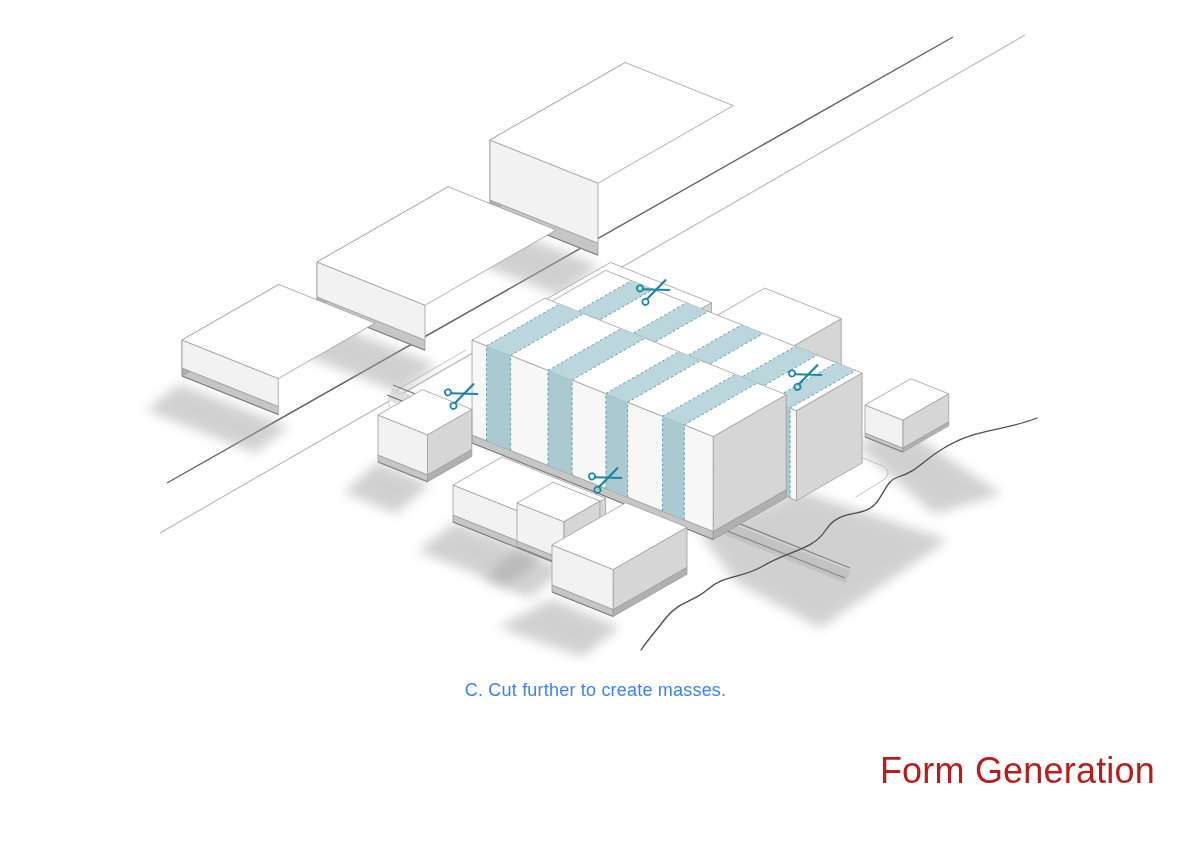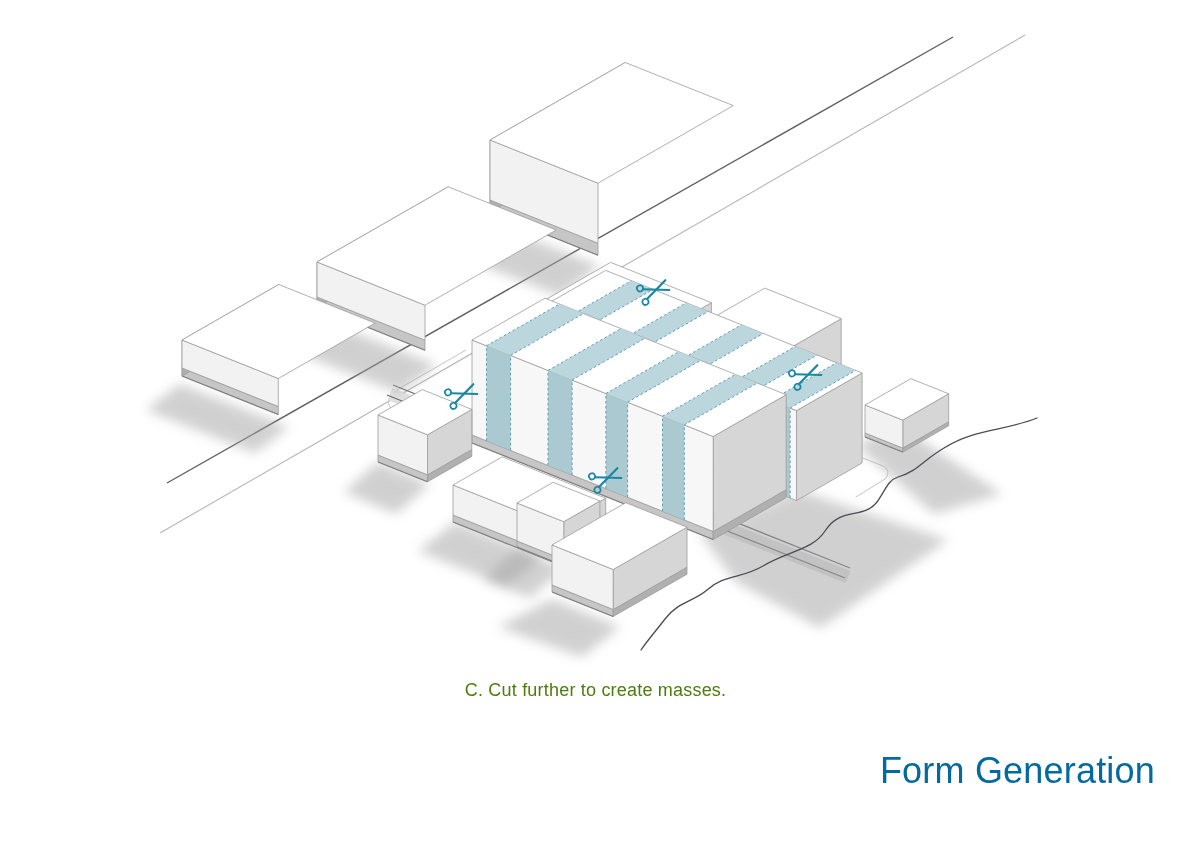--- a/index.html
+++ b/index.html
@@ -1,23 +1,23 @@
 <!DOCTYPE html>
 <html><head>
 <meta charset="utf-8">
 <style>
   html,body{margin:0;padding:0;background:#ffffff;}
   body{font-family:"Liberation Sans",sans-serif;}
   .page{position:relative;width:1191px;height:842px;background:#ffffff;overflow:hidden;}
   .diagram{position:absolute;left:0;top:0;width:1191px;height:842px;}
   #scene{width:100%;height:100%;display:block;}
   .caption{position:absolute;left:0;right:0;top:680px;text-align:center;
-           font-size:18px;color:#4d7c0f;letter-spacing:.2px;}
+           font-size:18px;color:#3b82f6;letter-spacing:.2px;}
   .title{position:absolute;right:36px;top:750px;font-size:36px;font-weight:400;
-         color:#0369a1;letter-spacing:.2px;}
+         color:#b91c1c;letter-spacing:.2px;}
   .logo{position:absolute;left:33px;top:733px;width:100px;height:92px;}
   .logo svg{width:100%;height:100%;display:block;}
 </style>
 </head>
 <body>
 
 <div class="page">
 
   <div class="diagram">
     <svg id="scene" viewBox="0 0 1191 842" xmlns="http://www.w3.org/2000/svg">

